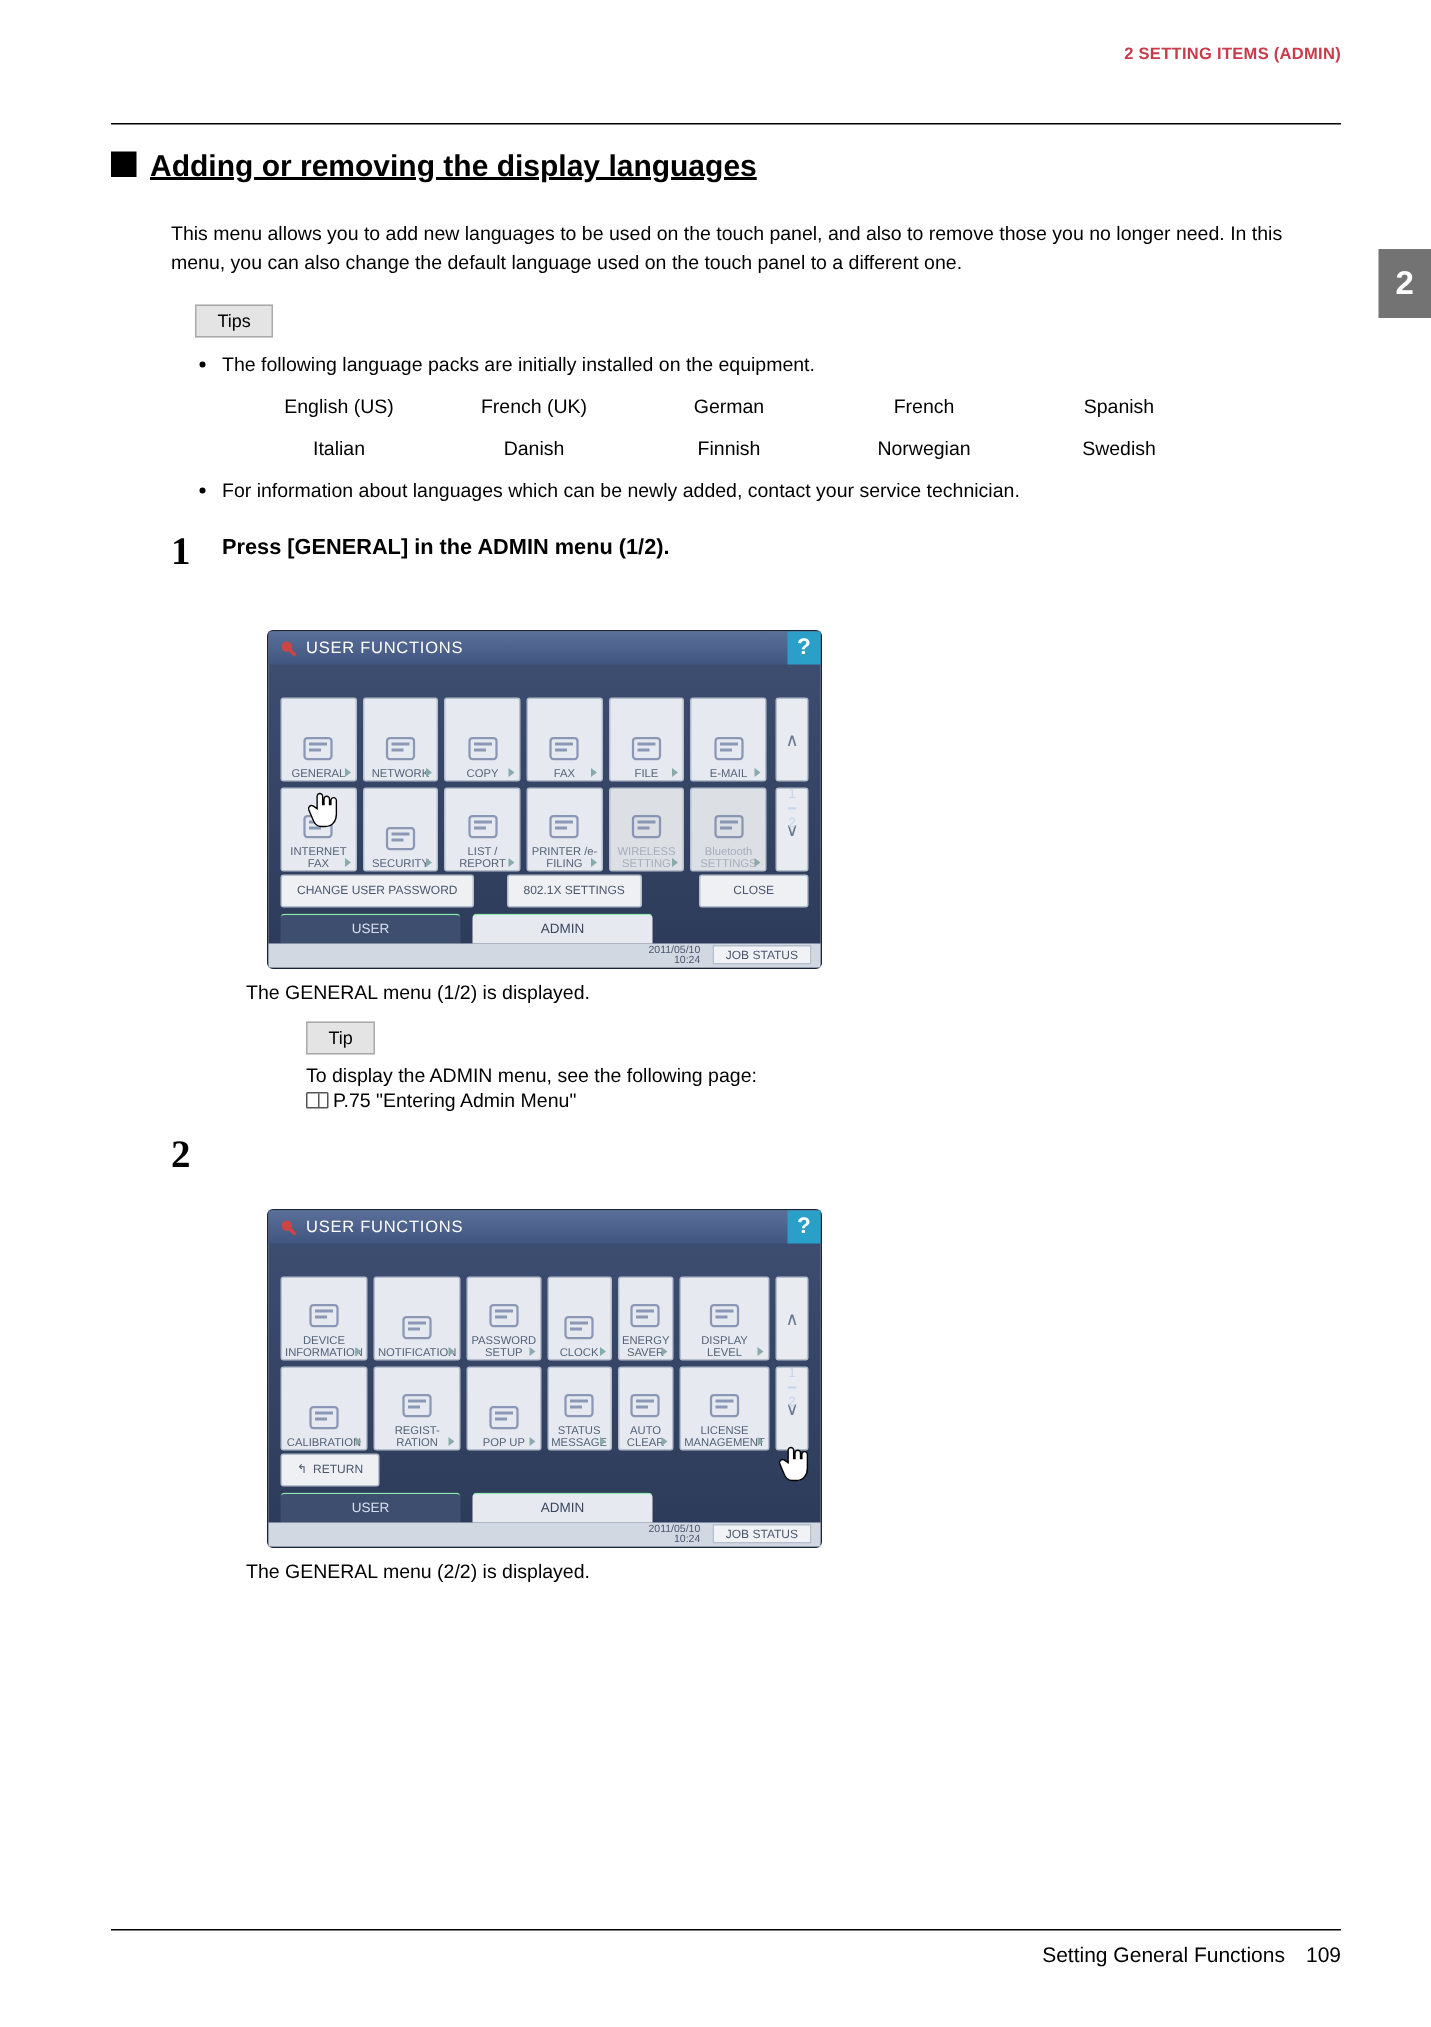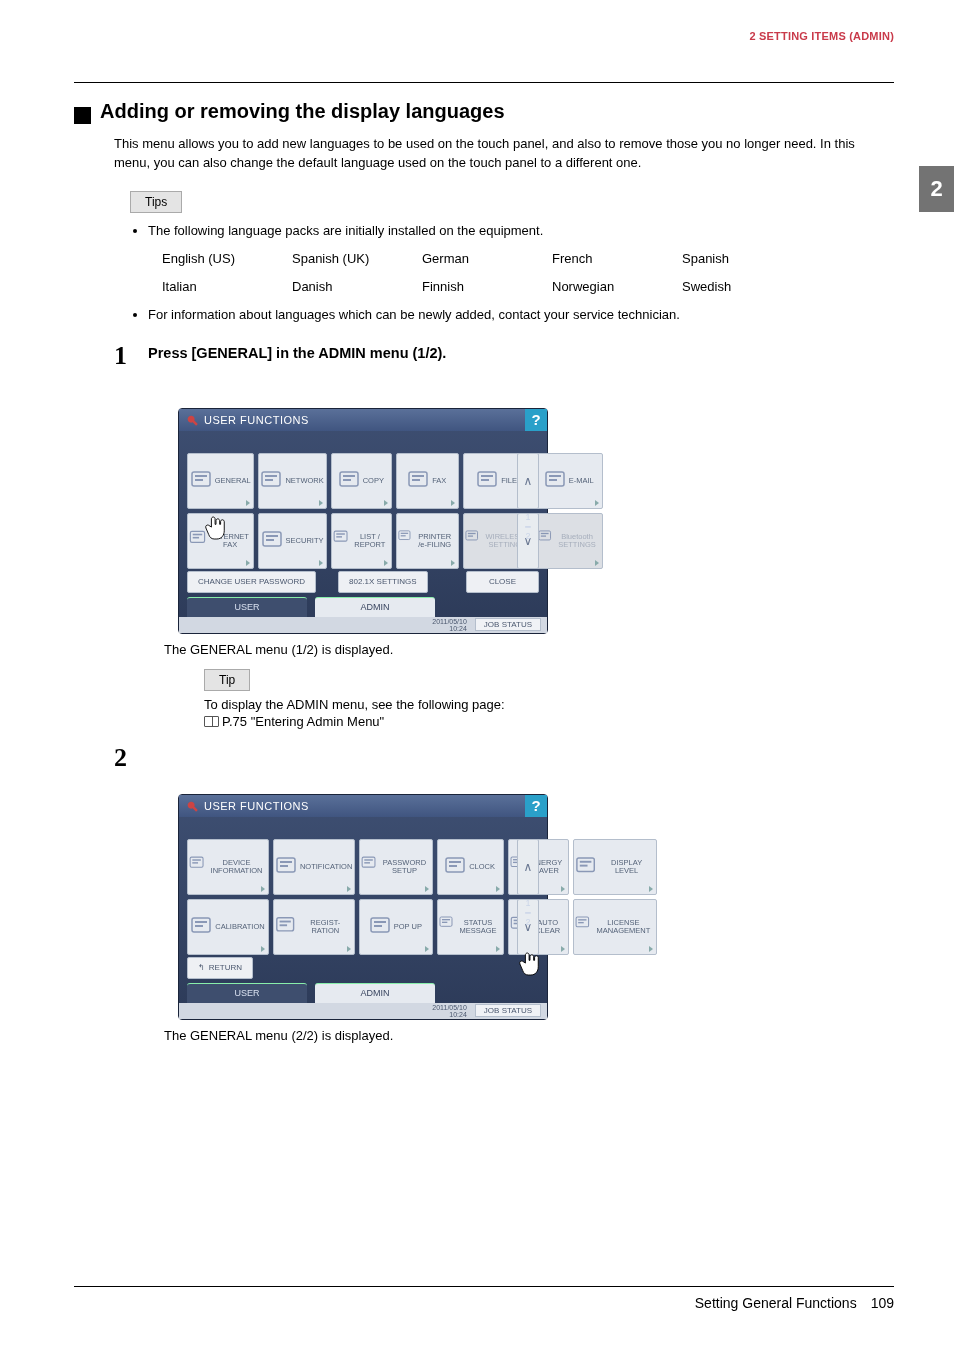--- a/index.html
+++ b/index.html
@@ -3,42 +3,42 @@
 <meta charset="utf-8">
 <style>
   * { box-sizing: border-box; margin: 0; padding: 0; }
   html, body { width: 954px; height: 1351px; font-family: Arial, Helvetica, sans-serif; background: #fff; color: #000; }
   .page { position: relative; width: 954px; height: 1351px; padding: 30px 60px 30px 74px; }
   .header-bar { position: absolute; top: 30px; right: 60px; left: 60px; height: 22px; }
   .header-text { font-size: 11px; font-weight: bold; color: #c93a4a; text-align: right; letter-spacing: 0.2px; }
   .hr-top { position: absolute; top: 82px; left: 74px; right: 60px; border: none; border-top: 1.5px solid #000; }
   .side-tab { position: absolute; top: 166px; right: 0; width: 35px; height: 46px; background: #737373; color: #fff; font-weight: bold; font-size: 22px; display: flex; align-items: center; justify-content: center; }
   .content { position: absolute; top: 100px; left: 74px; right: 60px; }
-  .h2row { display: flex; align-items: flex-end; gap: 9px; margin-bottom: 12px; }
+  .h2row { display: flex; align-items: flex-start; gap: 9px; margin-bottom: 24px; text-decoration: underline; }
   .h2sq { width: 17px; height: 17px; background: #000; flex: 0 0 auto; position: relative; top: 1px; }
   .h2 { font-size: 20px; font-weight: bold; }
   .body-text { font-size: 13px; line-height: 1.45; margin-left: 40px; margin-bottom: 18px; }
   .tips-box { margin-left: 56px; margin-bottom: 8px; }
   .tips-label { display: inline-block; background: #e4e4e4; border: 1px solid #aaa; padding: 3px 14px; font-size: 12px; }
   .tips-bullets { margin-left: 56px; font-size: 13px; line-height: 1.5; }
   .tips-bullets li { list-style: disc; margin-left: 18px; margin-bottom: 4px; }
-  .lang-table { margin-left: 12px; margin-top: 4px; margin-bottom: 4px; }
+  .lang-table { margin-left: 12px; margin-top: 4px; margin-bottom: 4px; text-align: center; }
   .lang-table td { padding: 3px 0; width: 128px; font-size: 13px; }
   .step { display: flex; margin-left: 40px; margin-top: 20px; }
   .step-num { font-size: 26px; font-weight: bold; font-family: "Times New Roman", serif; width: 34px; flex: 0 0 auto; line-height: 1; margin-top: -2px; }
   .step-body { flex: 1; }
   .step-title { font-size: 14.5px; font-weight: bold; margin-bottom: 6px; }
   .inline-key { display: inline-block; border: 1px solid #000; border-radius: 2px; padding: 0 4px; font-size: 11px; line-height: 14px; vertical-align: 1px; }
   .panel { width: 370px; height: 226px; background: linear-gradient(#3e4f72, #2c3a58); border: 1px solid #1a243a; border-radius: 4px; margin-left: 30px; position: relative; font-size: 9px; color: #fff; margin-bottom: 8px; margin-top: 47px; }
   .panel-titlebar { height: 22px; background: linear-gradient(#5a7099, #405580); display: flex; align-items: center; padding-left: 6px; }
   .panel-titlebar .wrench { width: 14px; height: 14px; margin-right: 5px; display: inline-block; }
   .panel-titlebar .ttxt { font-size: 11px; letter-spacing: 0.5px; }
   .panel-help { position: absolute; top: 0; right: 0; width: 22px; height: 22px; background: #2aa0c9; color: #fff; font-weight: bold; font-size: 15px; text-align: center; line-height: 22px; }
   .panel-grid { position: absolute; top: 44px; left: 8px; right: 36px; display: grid; grid-template-columns: repeat(6, 1fr); gap: 4px; }
-  .pcell { height: 56px; background: #e6eaf0; border: 1px solid #b4becc; border-radius: 2px; display: flex; flex-direction: row; align-items: center; justify-content: center; color: #546278; position: relative; }
+  .pcell { height: 56px; background: #e6eaf0; border: 1px solid #b4becc; border-radius: 2px; display: flex; flex-direction: column; align-items: center; justify-content: flex-end; color: #546278; position: relative; }
   .pcell.dim { background: #dcdfe4; color: #a6aebc; }
   .pcell .ic { width: 24px; height: 20px; margin-bottom: 3px; opacity: 0.85; }
   .pcell .lbl { font-size: 7.5px; text-align: center; line-height: 1.05; padding: 0 2px; }
   .pcell .tri { position: absolute; right: 3px; bottom: 2px; width: 0; height: 0; border-left: 4px solid #8aa; border-top: 3px solid transparent; border-bottom: 3px solid transparent; }
   .scrollcol { position: absolute; top: 44px; right: 8px; width: 22px; display: flex; flex-direction: column; gap: 4px; }
   .scrollbtn { height: 56px; background: #e8ecf0; border: 1px solid #b4becc; border-radius: 2px; display: flex; align-items: center; justify-content: center; color: #6a7892; font-size: 12px; }
   .pagefrac { position: absolute; top: 104px; right: 11px; font-size: 9px; color: #cbd5e8; text-align: center; width: 16px; line-height: 1.1; }
   .panel-bottom { position: absolute; left: 8px; right: 8px; bottom: 40px; height: 22px; display: flex; gap: 22px; }
   .bbtn { height: 22px; background: #eef0f4; border: 1px solid #b4becc; border-radius: 2px; color: #4a576e; font-size: 8px; display: flex; align-items: center; justify-content: center; padding: 0 10px; }
   .bbtn.small { flex: 0 0 auto; }
@@ -86,21 +86,21 @@
     <div class="tips-box">
       <span class="tips-label">Tips</span>
     </div>
     <ul class="tips-bullets">
       <li>
         <span>The following language packs are initially installed on the equipment.</span>
         <table class="lang-table">
           <tbody>
               <tr>
             <td>English (US)</td>
-            <td>Spanish (UK)</td>
+            <td>French (UK)</td>
             <td>German</td>
             <td>French</td>
             <td>Spanish</td>
           </tr>
           <tr>
             <td>Italian</td>
             <td>Danish</td>
             <td>Finnish</td>
             <td>Norwegian</td>
             <td>Swedish</td>

